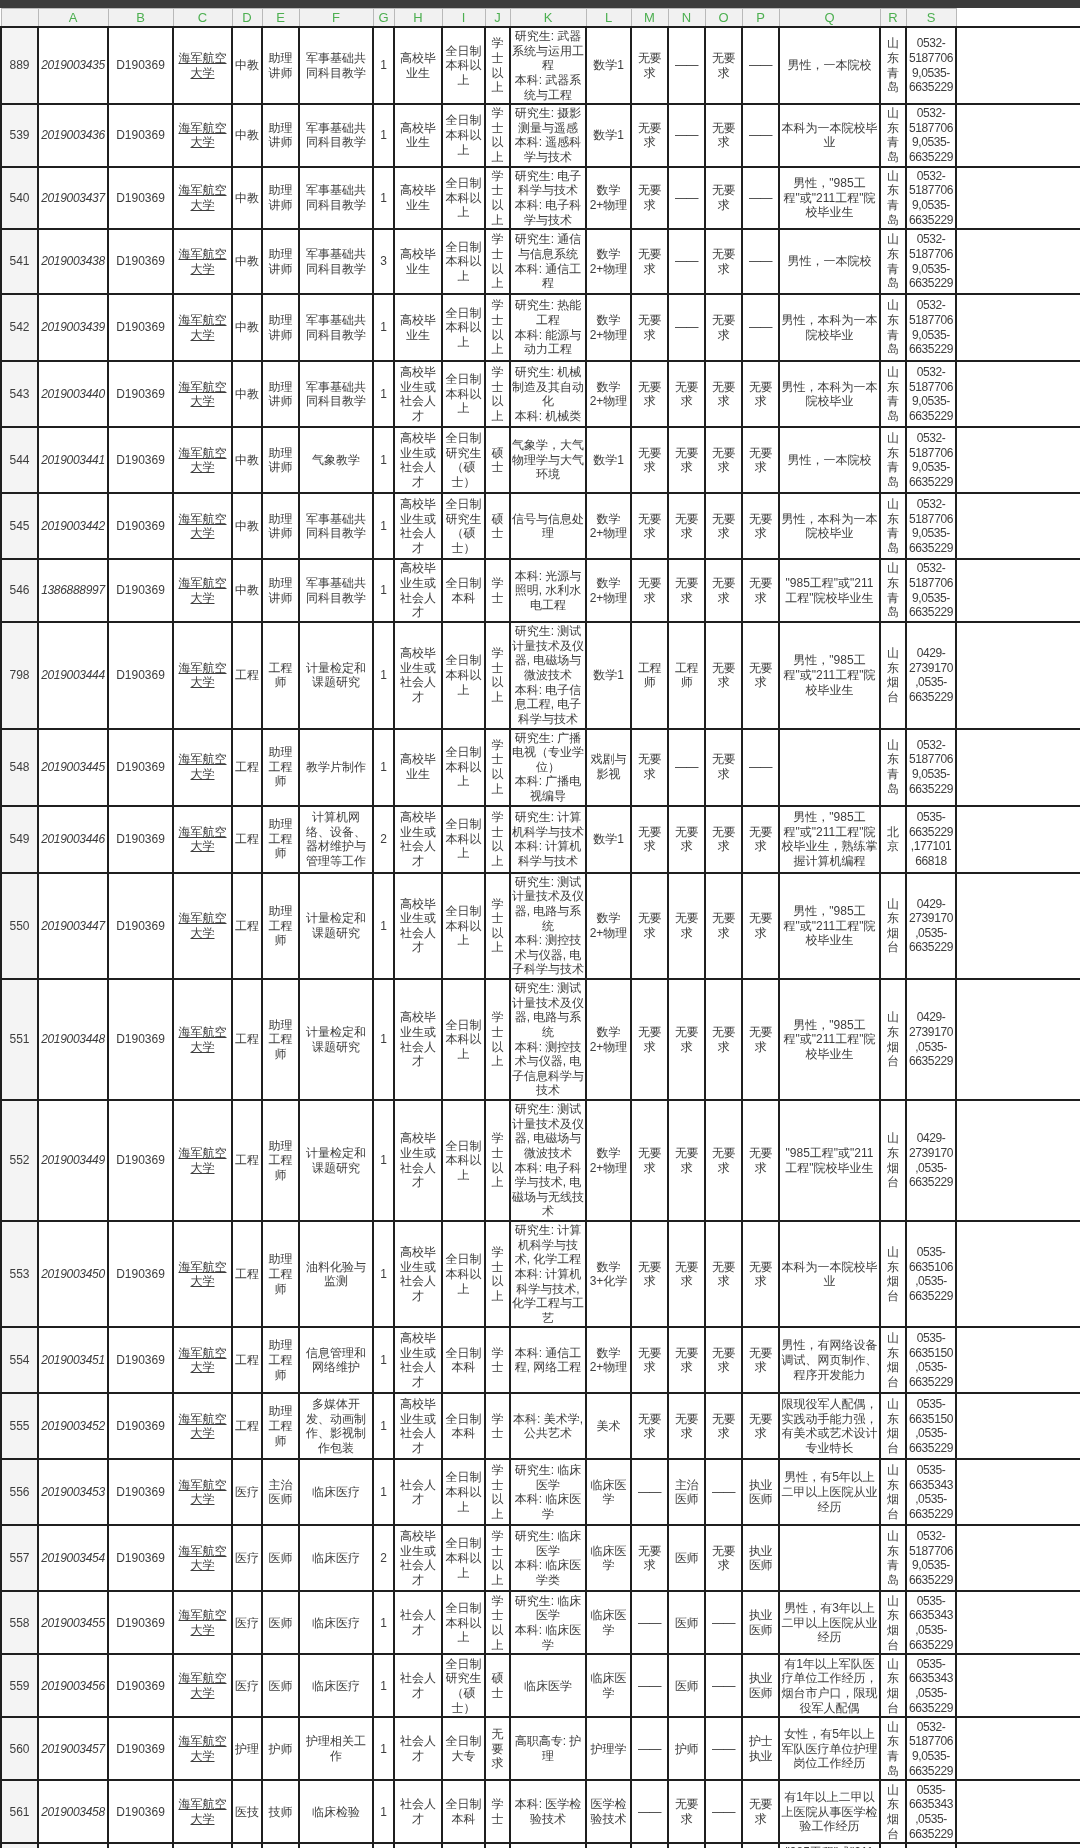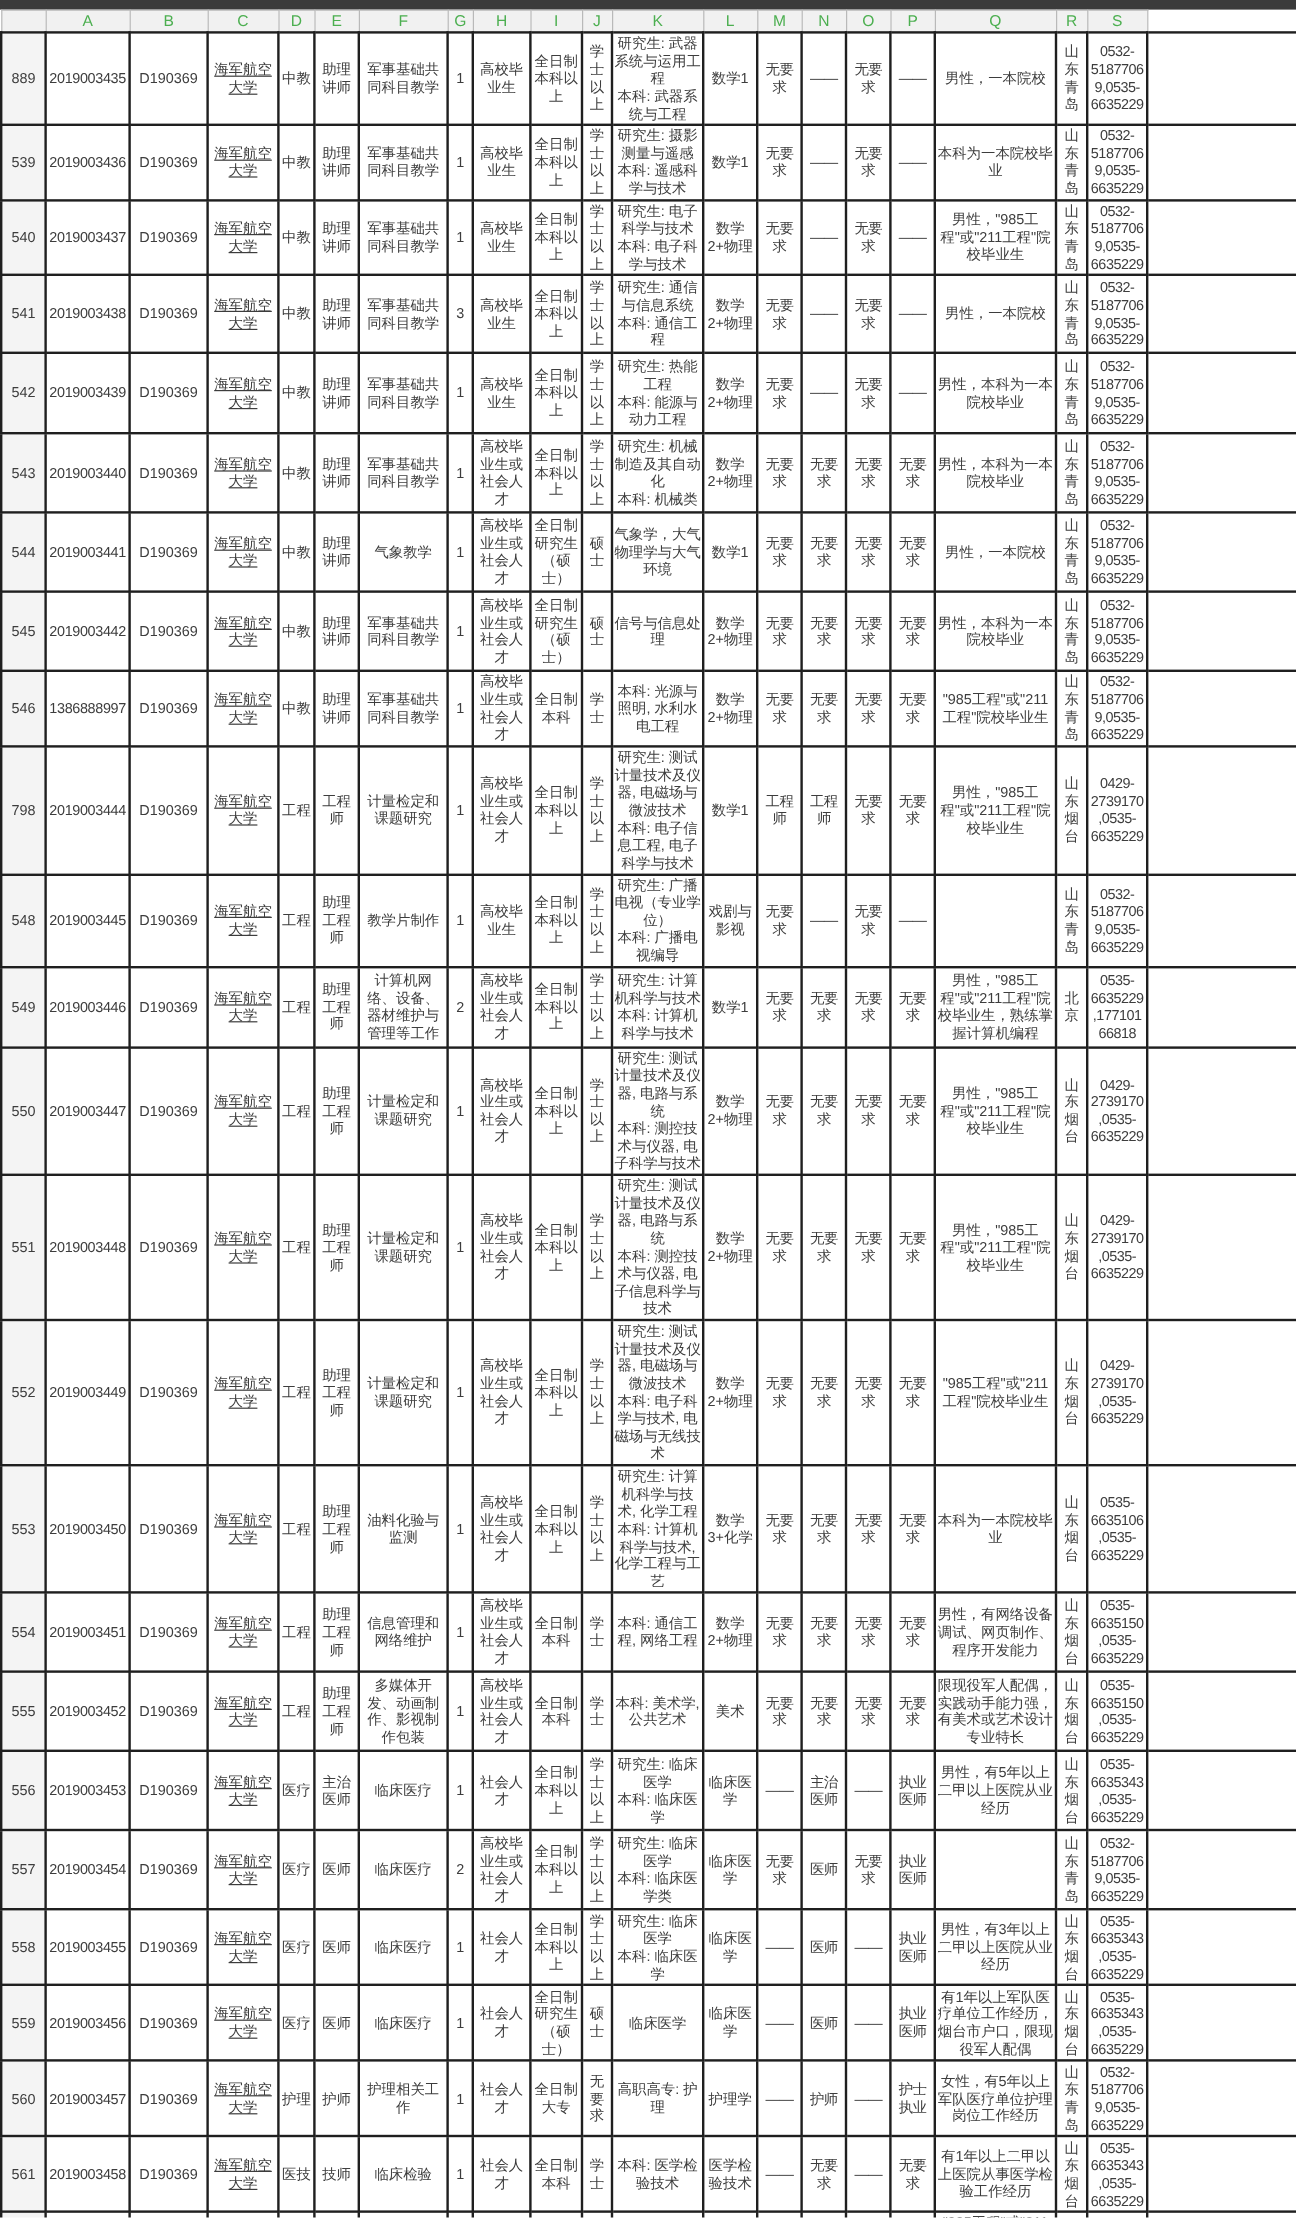--- a/index.html
+++ b/index.html
@@ -23,21 +23,21 @@
     border:2px solid var(--border-dark,#1f1f1f);
     text-align:center;vertical-align:middle;
     color:#3d3d3d;font-size:12px;line-height:1.22;
     padding:1px;white-space:pre-line;overflow:hidden;
     word-break:break-word;
   }
   td.rownum{
     background:var(--rownum-bg,#f4f4f4);
     color:var(--accent,#4caf50);font-size:13px;
   }
-  td.col-A{font-size:11.5px;letter-spacing:-0.3px;word-break:break-all;}
+  td.col-A{font-size:11.5px;letter-spacing:-0.3px;word-break:break-all;font-style:italic;}
   td.col-B{font-size:12px;}
   td.col-C{font-size:11px;text-decoration:underline;}
   td.col-M,td.col-N,td.col-O,td.col-P{font-size:11.5px;padding:0;letter-spacing:-0.5px;}
   td.col-J{padding:0;}
   td.col-R{font-size:11.5px;padding:0;}
   td.col-S{font-size:11px;word-break:break-all;letter-spacing:-0.4px;padding:0 1px;}
   td.ks1{font-size:10px;line-height:1.25;}
   td.ks2{font-size:8.5px;line-height:1.3;margin-left:19px;}
   td.qs1{font-size:9px;line-height:1.3;}
   td.ghost{

